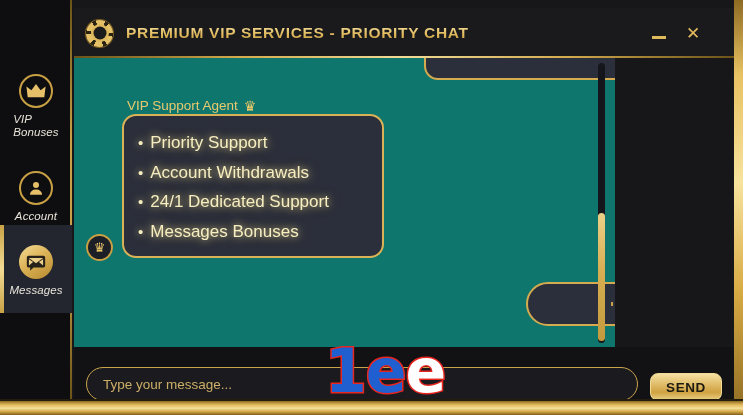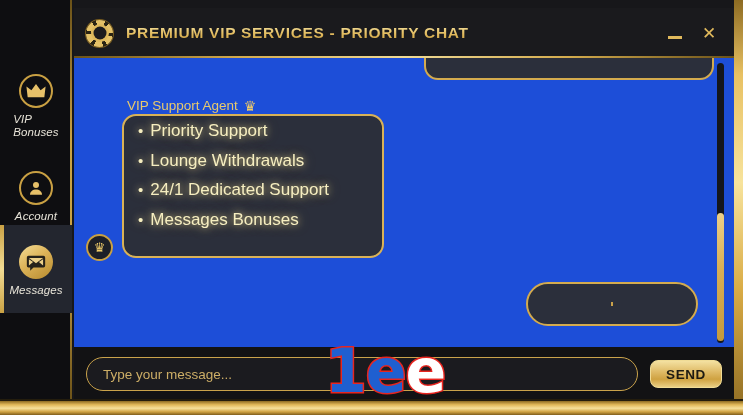--- a/index.html
+++ b/index.html
@@ -113,21 +113,21 @@
     z-index: 10;
   }
   #titlebar {
     position: absolute;
     left: 0; top: 0;
     width: 660px; height: 50px;
     background: #1a1a1d;
     display: flex;
     align-items: center;
     box-sizing: border-box;
-    padding: 0 10px 0 12px;
+    padding: 0 26px 0 12px;
   }
   #titlebar::after {
     content: "";
     position: absolute;
     left: 0; bottom: 0;
     width: 100%; height: 2px;
     background: linear-gradient(90deg,#6b5218 0%,#d3ab4d 25%,#f0db96 50%,#d3ab4d 75%,#6b5218 100%);
   }
   .chip {
     width: 27px; height: 27px;
@@ -190,22 +190,22 @@
     position: absolute;
     left: 2px; bottom: 3px;
     width: 14px; height: 3px;
     background: #e0b95c;
   }
 
   
   #chatarea {
     position: absolute;
     left: 0; top: 50px;
-    width: 660px; height: 289px;
-    background: #1d4ed8;
+    width: 541px; height: 289px;
+    background: #0f766e;
     overflow: hidden;
   }
   .bubble {
     position: absolute;
     box-sizing: border-box;
     border: 2px solid;
     border-image: linear-gradient(160deg,#d7b05a,#f3e19e 40%,#c49a3c 100%) 1;
     background: #2b2f3b;
   }
   .bubble-top {
@@ -214,21 +214,21 @@
     border-radius: 14px;
     border: 2px solid #d4ab4e;
     background: #2b2f3b;
   }
   .bubble-main {
     left: 48px; top: 56px;
     width: 262px; height: 144px;
     border-radius: 14px;
     border: 2px solid #d9b257;
     background: #2b2f3b;
-    padding: 0 0 0 14px;
+    padding: 12px 0 0 14px;
   }
   .bubble-pill {
     left: 452px; top: 224px;
     width: 172px; height: 44px;
     border-radius: 22px;
     border: 2px solid #d4ab4e;
     background: #2b2f3b;
     display: flex;
     align-items: center;
     justify-content: center;
@@ -304,21 +304,21 @@
     cursor: pointer;
   }
 
   
   #composer {
     position: absolute;
     left: 0; top: 339px;
     width: 660px; height: 54px;
     background: #121214;
     display: flex;
-    align-items: center;
+    align-items: flex-end;
     padding: 0 12px;
     box-sizing: border-box;
     gap: 12px;
   }
   #msg-input {
     flex: 1 1 auto;
     height: 34px;
     border-radius: 17px;
     border: 1.5px solid #caa34b;
     background: #1b1b1f;
@@ -432,21 +432,21 @@
         <span class="crown-glyph">♛</span>
       </div>
 
       <div class="avatar">
         <span class="crown-glyph">♛</span>
       </div>
 
       <div class="bubble-main bubble">
         <ul class="bullets">
           <li>Priority Support</li>
-          <li>Lounge Withdrawals</li>
+          <li>Account Withdrawals</li>
           <li>24/1 Dedicated Support</li>
           <li>Messages Bonuses</li>
         </ul>
       </div>
 
       <div class="bubble-pill bubble">
         <span class="pill-dot"></span>
       </div>
 
       <div class="scroll-track">

